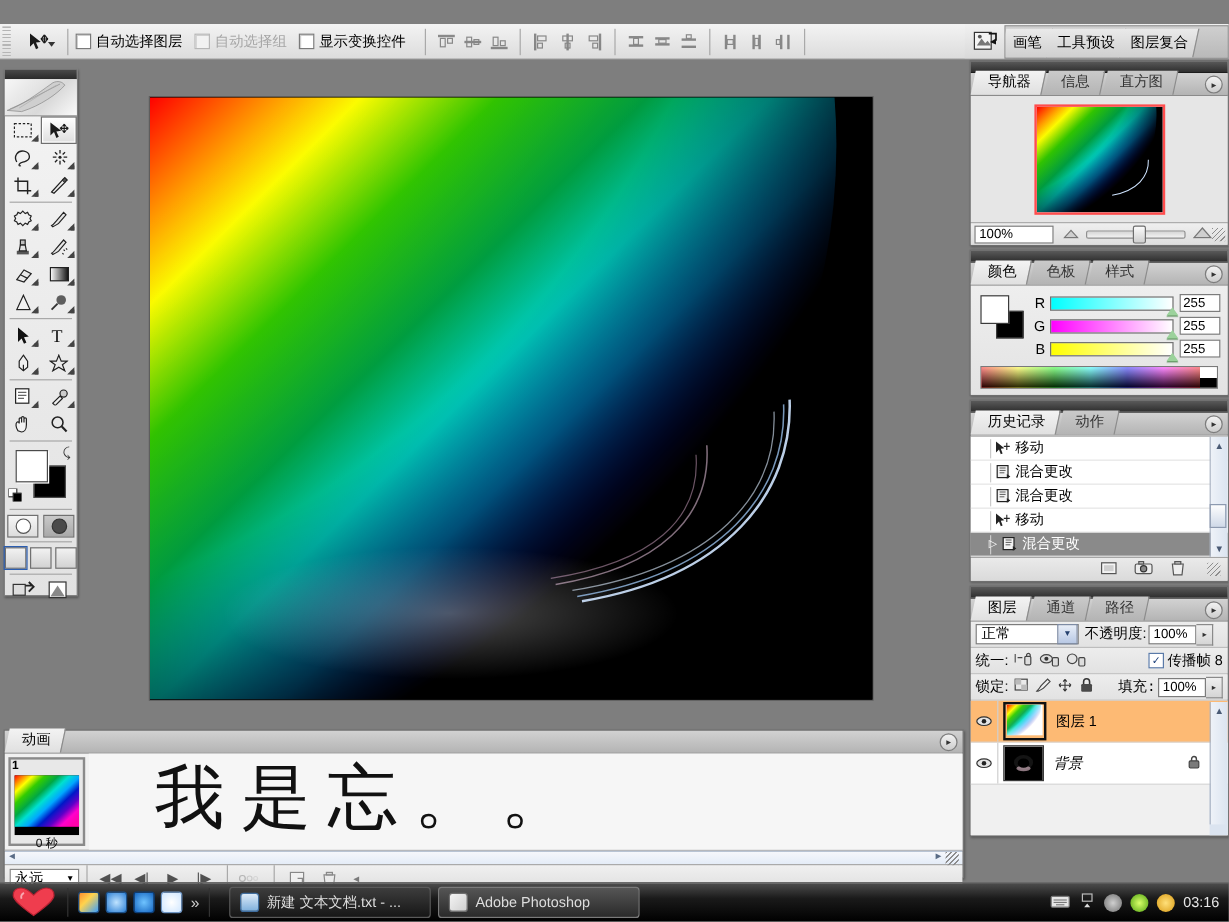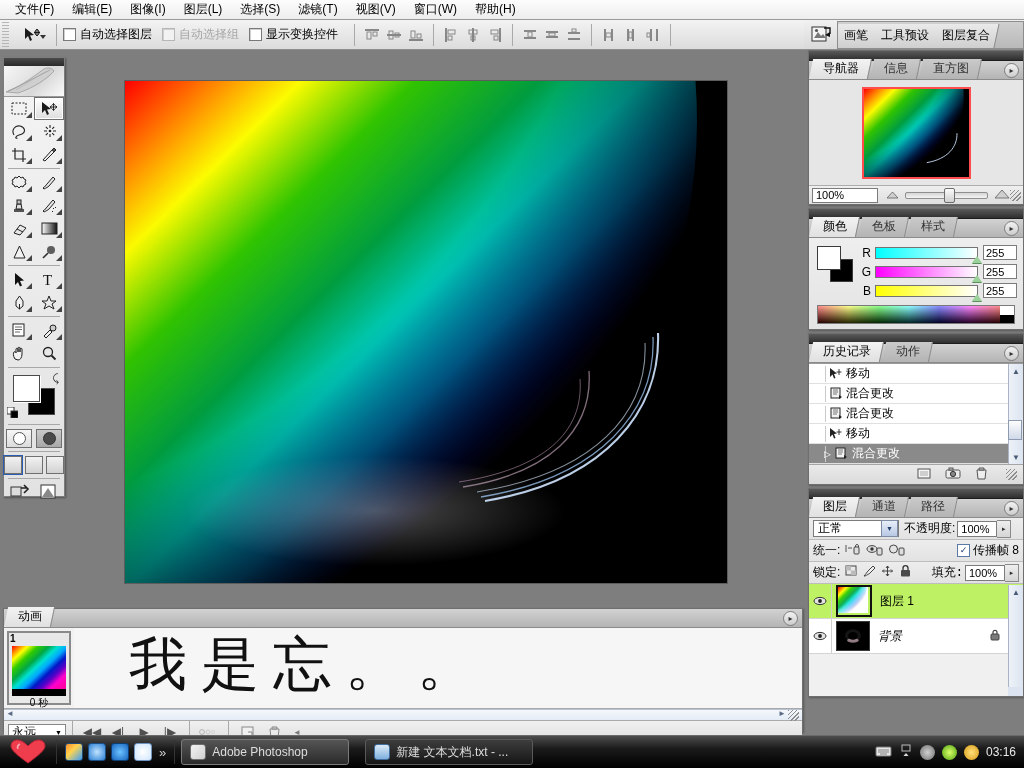--- a/index.html
+++ b/index.html
@@ -169,21 +169,21 @@
   .blendsel{width:86px;height:17px;background:#fff;border:1px solid #7c7c7c;display:flex;
     align-items:center;justify-content:space-between;font-size:12px;padding-left:4px;box-sizing:border-box;}
   .dropbtn{width:15px;height:15px;background:linear-gradient(#e8eef8,#b8c8e4);
     border:1px solid #7d8ba4;display:flex;align-items:center;justify-content:center;font-size:7px;color:#24406e;}
   .numfld{width:40px;height:16px;background:#fff;border:1px solid #7c7c7c;font-size:11px;
     display:flex;align-items:center;padding-left:3px;box-sizing:border-box;}
   .smallarrow{width:13px;height:16px;background:linear-gradient(#efefef,#d5d5d5);
     border:1px solid #8a8a8a;border-left:none;display:flex;align-items:center;justify-content:center;
     font-size:7px;color:#333;}
   .layerrow{height:34px;display:flex;align-items:center;background:#fff;border-bottom:1px solid #d4d4d4;position:relative;}
-  .layerrow.sel{background:#bef264;}
+  .layerrow.sel{background:#fdba74;text-align:center;}
   .eyecell{width:22px;display:flex;align-items:center;justify-content:center;border-right:1px solid #cfcfcf;height:100%;}
   .lthumb{width:32px;height:28px;border:1px solid #3a3a3a;margin-left:4px;}
   .lthumb.sel{border:2px solid #111;}
   .lname{margin-left:8px;font-size:12px;}
   .lname.italic{font-style:italic;}
 
   
   .taskbar{position:absolute;left:0;bottom:0;width:1024px;height:32px;
     background:linear-gradient(#4d4d4d,#1a1a1a 40%,#000);border-top:1px solid #6a6a6a;
     display:flex;align-items:center;}
@@ -196,31 +196,20 @@
     padding:0 8px;gap:6px;color:#ddd;font-size:12px;white-space:nowrap;overflow:hidden;}
   .tbtask.active{background:linear-gradient(#555,#2a2a2a);border-color:#7a7a7a;}
   .tray{margin-left:auto;display:flex;align-items:center;gap:7px;padding-right:8px;color:#e8e8e8;font-size:12px;}
   .trayico{width:15px;height:15px;border-radius:50%;}
 </style>
 </head>
 <body>
 
 <div id="app">
 
-  <div class="menubar">
-    <div class="mi">文件(F)</div>
-    <div class="mi">编辑(E)</div>
-    <div class="mi">图像(I)</div>
-    <div class="mi">图层(L)</div>
-    <div class="mi">选择(S)</div>
-    <div class="mi">滤镜(T)</div>
-    <div class="mi">视图(V)</div>
-    <div class="mi">窗口(W)</div>
-    <div class="mi">帮助(H)</div>
-  </div>
 
   <div class="optbar">
     <div class="grip"></div>
 
     <div class="tooltile">
       <svg width="20" height="18" viewBox="0 0 20 18">
         <path d="M3 2 L3 13 L6 10 L8 15 L10 14 L8 9.5 L12 9 Z" fill="#1a1a1a"></path>
         <path d="M15 3 v7 M12 6.5 h6 M15 3 l-1.6 2 M15 3 l1.6 2 M15 10 l-1.6-2 M15 10 l1.6-2
                  M12 6.5 l2-1.6 M12 6.5 l2 1.6 M18 6.5 l-2-1.6 M18 6.5 l-2 1.6" stroke="#1a1a1a" stroke-width="1" fill="none"></path>
       </svg>
@@ -986,27 +975,27 @@
       </svg>
     </div>
     <div class="qlaunch">
       <span class="qi" style="background:linear-gradient(135deg,#ff8c2e,#ffd34d 40%,#3aa0ff);border:1px solid #204a78;"></span>
       <span class="qi" style="background:radial-gradient(#bfe3ff,#2c7fd4);border:1px solid #1b4f87;"></span>
       <span class="qi" style="background:radial-gradient(#6fc3ff,#1565c0);border:1px solid #0d3e77;"></span>
       <span class="qi" style="background:radial-gradient(#ffffff,#cfe6ff);border:1px solid #6d94c2;"></span>
       <span style="color:#cfcfcf;font-size:13px;margin-left:2px;">»</span>
     </div>
 
+    <div class="tbtask" style="margin-left:16px;">
+      <span class="qi" style="background:linear-gradient(#dceaf8,#7fb0dd);border:1px solid #3f6d9e;width:14px;height:14px;"></span>
+      <span>新建 文本文档.txt - ...</span>
+    </div>
     <div class="tbtask active">
       <span class="qi" style="background:linear-gradient(135deg,#f4f4f4,#cfcfcf);border:1px solid #6f6f6f;width:14px;height:14px;"></span>
       <span>Adobe Photoshop</span>
-    </div>
-    <div class="tbtask" style="margin-left:16px;">
-      <span class="qi" style="background:linear-gradient(#dceaf8,#7fb0dd);border:1px solid #3f6d9e;width:14px;height:14px;"></span>
-      <span>新建 文本文档.txt - ...</span>
     </div>
 
     <div class="tray">
       <span>
         <svg width="17" height="12">
             <rect x="1" y="2" width="15" height="9" rx="1" fill="#e6e6e6" stroke="#777"></rect>
             <path d="M3 5 h11 M3 7 h11 M5 9 h7" stroke="#666" stroke-width="0.8"></path>
           </svg>
       </span>
       <span>

